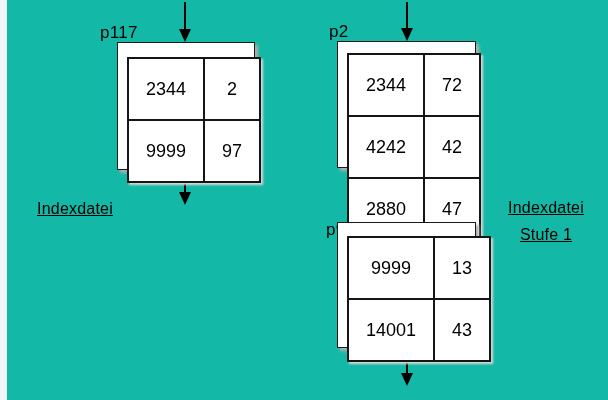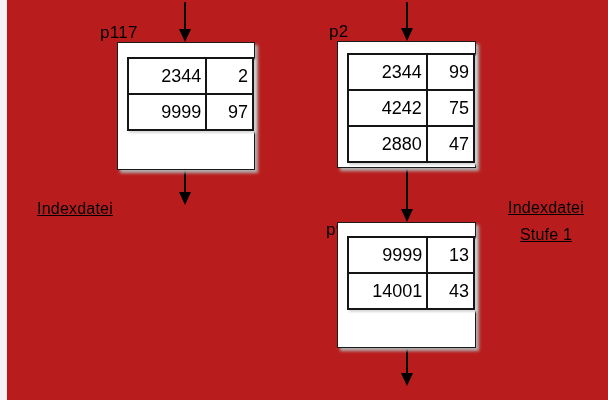--- a/index.html
+++ b/index.html
@@ -6,21 +6,21 @@
   body {
     width: 608px; height: 400px;
     background: #fdfdfd;
     font-family: "Liberation Sans", sans-serif;
     color: #000;
     overflow: hidden;
   }
   .canvas {
     position: relative;
     width: 608px; height: 400px;
-    background: #b91c1c;
+    background: #14b8a6;
   }
   .edge-strip {
     position: absolute; left: 0; top: 0;
     width: 6px; height: 400px;
     background: #f5f5f5;
     border-right: 1px solid #ececec;
   }
   .node {
     position: absolute;
     box-sizing: border-box;
@@ -35,24 +35,24 @@
     white-space: nowrap;
   }
   table.kv {
     position: absolute;
     border-collapse: collapse;
     box-shadow: 2px 2px 2px #d8d8d8;
     background: #ffffff;
   }
   table.kv td {
     border: 2px solid #151515;
-    text-align: right;
+    text-align: center;
     vertical-align: middle;
     font-size: 18px;
-    padding: 4px;
+    padding: 17px;
     height: 26px;
   }
   td.key { width: 72px; }
   td.ptr { width: 39px; }
   .vline {
     position: absolute;
     width: 2px;
     background: #000;
   }
   .ahead {
@@ -118,25 +118,25 @@
     </tbody>
       </table>
   </div>
 
   <div class="node-label" style="left:329px; top:22px;">p2</div>
   <div class="node" style="left:337px; top:41px; width:139px; height:127px;">
     <table class="kv" style="left:9px; top:11px;">
       <tbody>
           <tr>
         <td class="key">2344</td>
-        <td class="ptr">99</td>
+        <td class="ptr">72</td>
       </tr>
       <tr>
         <td class="key">4242</td>
-        <td class="ptr">75</td>
+        <td class="ptr">42</td>
       </tr>
       <tr>
         <td class="key">2880</td>
         <td class="ptr">47</td>
       </tr>
     </tbody>
       </table>
   </div>
 
   <div class="node-label" style="left:326px; top:196px;margin-top:24px;">p97</div>

